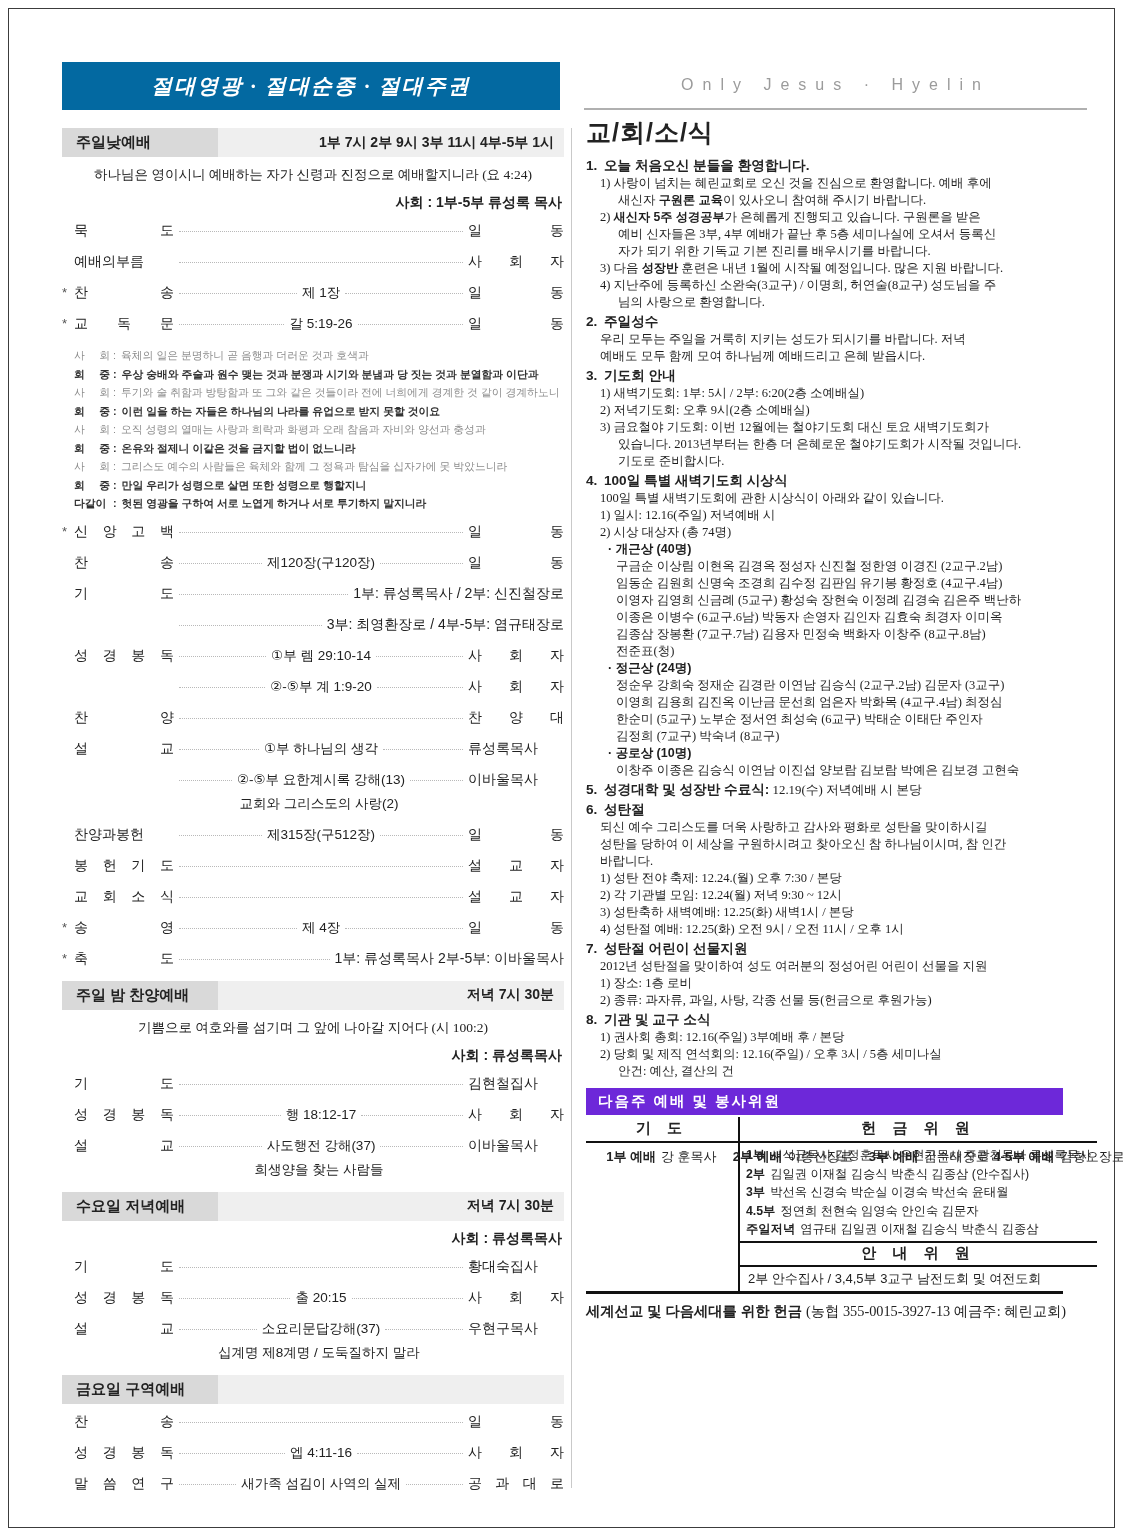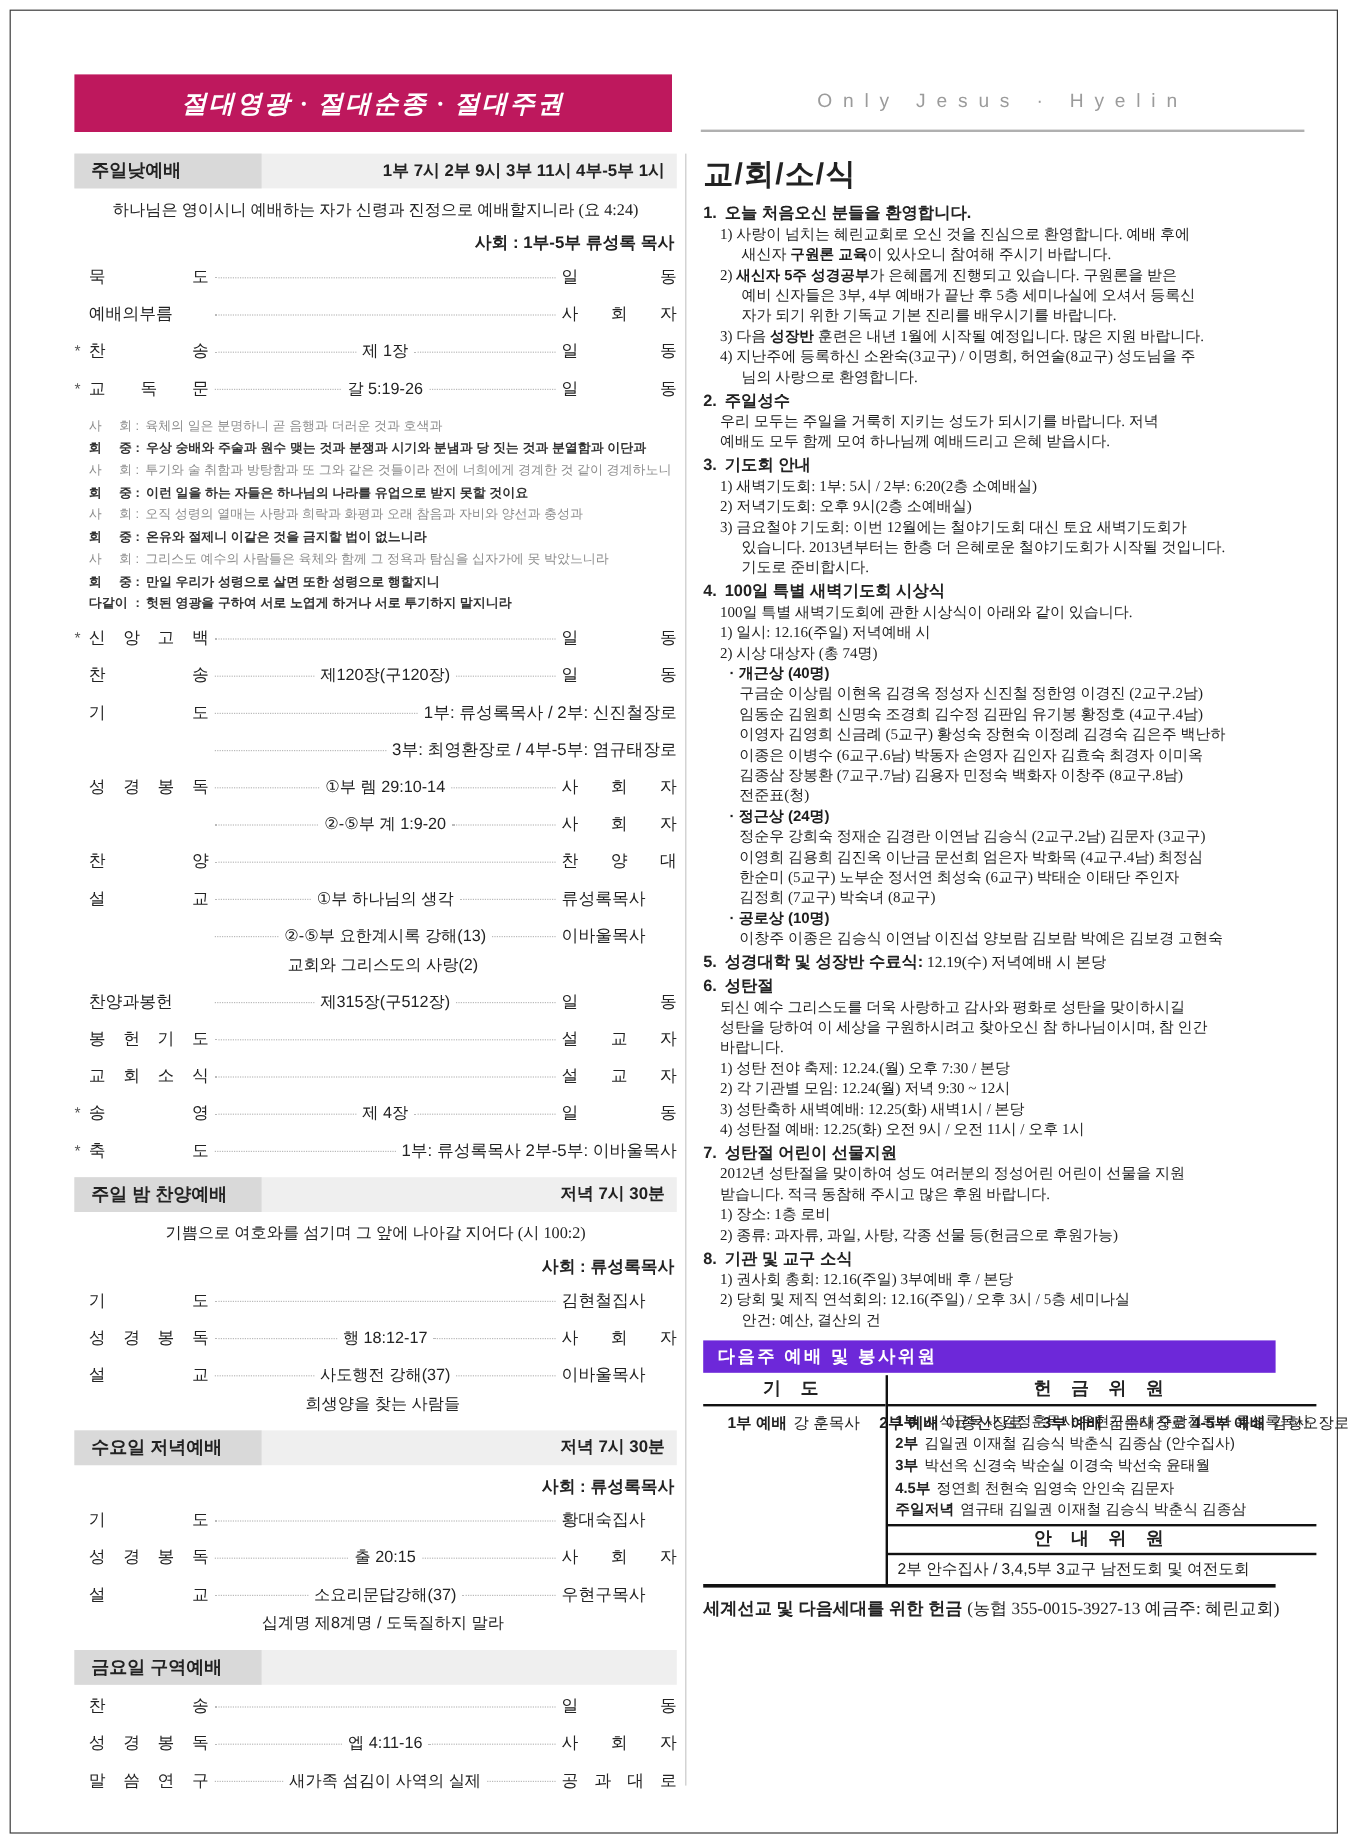--- a/index.html
+++ b/index.html
@@ -9,21 +9,21 @@
   
   .hblue{position:absolute;left:62px;top:62px;width:498px;height:48px;background:#4d73a7;
          display:flex;align-items:center;justify-content:center;color:#fff;
          font-family:"Liberation Serif","DejaVu Serif",serif;font-style:italic;font-weight:bold;
          font-size:21px;letter-spacing:2px;}
   .hright{position:absolute;left:584px;top:62px;width:503px;height:46px;border-bottom:2px solid #b0b0b0;
           display:flex;align-items:center;justify-content:center;color:#9b9b9b;
           font-size:16px;letter-spacing:9px;}
   .vdiv{position:absolute;left:571px;top:128px;width:1px;height:1360px;background:#c9c9c9;}
   .lcol{position:absolute;left:62px;top:128px;width:502px;}
-  .rcol{position:absolute;left:586px;top:128px;width:477px;}
+  .rcol{position:absolute;left:586px;top:116px;width:477px;}
   
   .sbar{display:flex;align-items:stretch;background:#efefef;margin-bottom:9px;}
   .stitle{background:#d9d9d9;font-weight:bold;font-size:15px;padding:5px 14px;min-width:128px;}
   .stime{flex:1;text-align:right;font-size:14px;font-weight:bold;padding:5px 10px;align-self:center;}
   .verse{font-family:"Liberation Serif","DejaVu Serif",serif;text-align:center;font-size:13.5px;margin:8px 0 10px;}
   .mod{text-align:right;font-size:14px;font-weight:bold;margin:2px 2px 10px;}
   
   .orow{display:flex;align-items:baseline;margin:0 0 13px;font-size:14px;}
   .st{width:12px;color:#555;font-size:13px;flex:none;}
   .lb{width:100px;text-align:justify;text-align-last:justify;flex:none;}
@@ -68,21 +68,21 @@
   .bt-guiderow{padding:3px 8px;font-size:13px;}
   .foot{margin-top:8px;text-align:center;font-size:14.3px;white-space:nowrap;}
   .fb{font-weight:bold;}
   .fn{font-family:Liberation Serif, serif;text-align:right;}
 </style>
 </head>
 <body>
 
 <div class="frame"></div>
 
-<div class="hblue" style="background: #be185d; text-align: right;">
+<div class="hblue" style="background: #0369a1; text-align: right;">
   <span>절대영광 · 절대순종 · 절대주권</span>
 </div>
 <div class="hright">
   <span>Only Jesus · Hyelin</span>
 </div>
 <div class="vdiv"></div>
 
 <div class="lcol">
 
   <section>
@@ -433,21 +433,20 @@
         <div class="nline ind0">성탄을 당하여 이 세상을 구원하시려고 찾아오신 참 하나님이시며, 참 인간</div>
         <div class="nline ind0">바랍니다.</div>
         <div class="nline ind1">1) 성탄 전야 축제: 12.24.(월) 오후 7:30 / 본당</div>
         <div class="nline ind1">2) 각 기관별 모임: 12.24(월) 저녁 9:30 ~ 12시</div>
         <div class="nline ind1">3) 성탄축하 새벽예배: 12.25(화) 새벽1시 / 본당</div>
         <div class="nline ind1">4) 성탄절 예배: 12.25(화) 오전 9시 / 오전 11시 / 오후 1시</div>
       </div>
       <div class="nitem">
         <div class="nhead"><span class="nnum">7.</span><span class="ntitle">성탄절 어린이 선물지원</span></div>
         <div class="nline ind0">2012년 성탄절을 맞이하여 성도 여러분의 정성어린 어린이 선물을 지원</div>
-        <div class="nline ind0">받습니다. 적극 동참해 주시고 많은 후원 바랍니다.</div>
         <div class="nline ind1">1) 장소: 1층 로비</div>
         <div class="nline ind1">2) 종류: 과자류, 과일, 사탕, 각종 선물 등(헌금으로 후원가능)</div>
       </div>
       <div class="nitem">
         <div class="nhead"><span class="nnum">8.</span><span class="ntitle">기관 및 교구 소식</span></div>
         <div class="nline ind1">1) 권사회 총회:  12.16(주일) 3부예배 후 / 본당</div>
         <div class="nline ind1">2) 당회 및 제직 연석회의: 12.16(주일) / 오후 3시 / 5층 세미나실</div>
         <div class="nline ind2">안건: 예산, 결산의 건</div>
       </div>
     </div>

